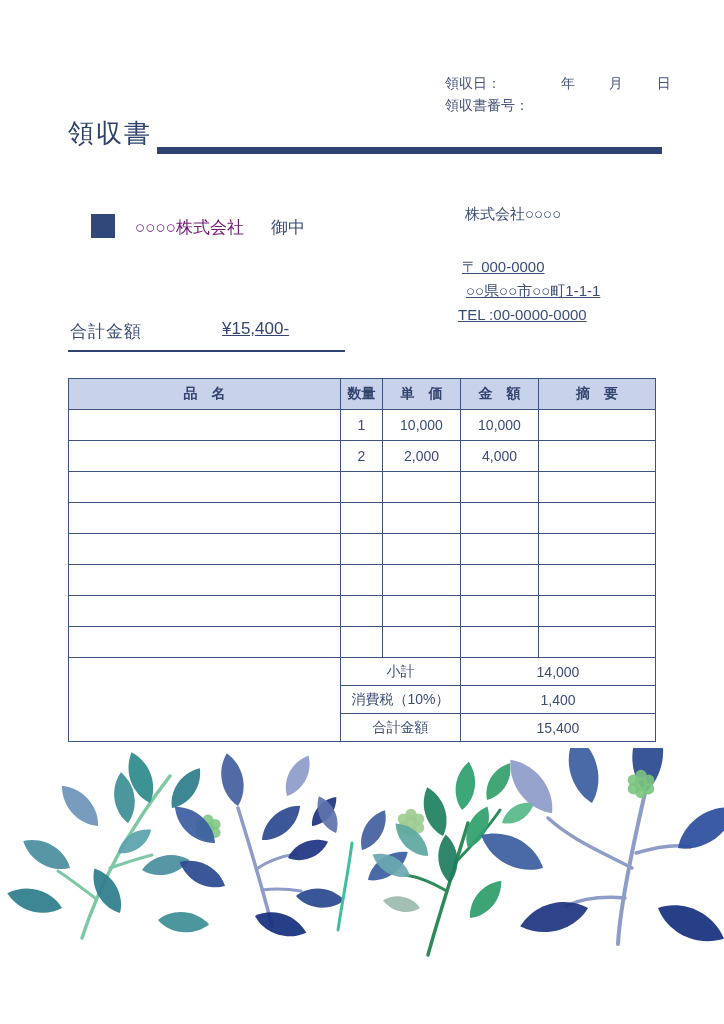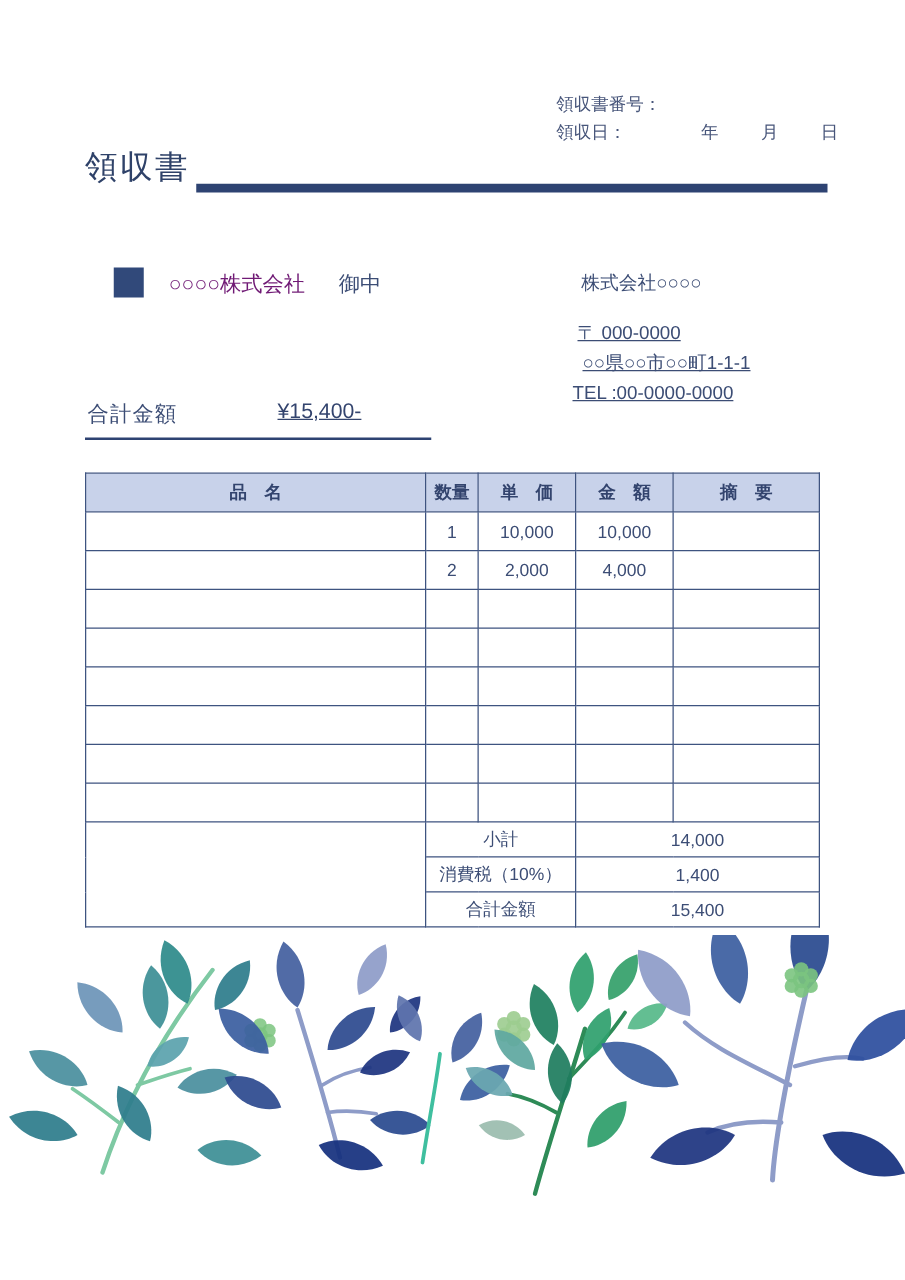--- a/index.html
+++ b/index.html
@@ -20,21 +20,21 @@
   
   .title{left:68px;top:116px;font-size:26px;font-weight:500;color:#2f4269;letter-spacing:2px;}
   .title-line{left:157px;top:147px;width:505px;height:7px;background:#2e4372;}
 
   
   .sq{left:91px;top:214px;width:24px;height:24px;background:#31497a;}
   .recipient-name{left:135px;top:216px;font-size:17px;color:#701a75;}
   .honorific{left:271px;top:216px;font-size:17px;color:#3c4d75;}
 
   
-  .issuer-name{left:465px;top:217px;font-size:15px;color:#3c4d75;}
+  .issuer-name{left:465px;top:205px;font-size:15px;color:#3c4d75;}
   .addr{left:458px;top:255px;font-size:15px;color:#3c4d75;line-height:24px;text-decoration:underline;}
   .addr .l1{padding-left:4px;}
   .addr .l2{padding-left:8px;}
 
   
   .total-label{left:70px;top:320px;font-size:17px;color:#3c4d75;letter-spacing:1px;}
   .total-amount{left:222px;top:319px;font-size:17px;color:#33446e;text-decoration:underline;}
   .total-line{left:68px;top:350px;width:277px;height:2px;background:#2e4372;}
 
   
@@ -55,27 +55,27 @@
 
   
   .plants{left:0;top:748px;width:724px;height:230px;}
   .plants svg{display:block;}
 </style>
 </head>
 <body>
 
 <div class="abs meta">
   <div class="meta-row">
-    <span>領収書番号：</span>
-  </div>
-  <div class="meta-row">
     <span>領収日：</span>
     <span class="yl">年</span>
     <span class="ml">月</span>
     <span class="dl">日</span>
+  </div>
+  <div class="meta-row">
+    <span>領収書番号：</span>
   </div>
 </div>
 
 <div class="abs title">領収書</div>
 <div class="abs title-line"></div>
 
 <div class="abs sq"></div>
 <div class="abs recipient-name">○○○○株式会社</div>
 <div class="abs honorific">御中</div>
 

